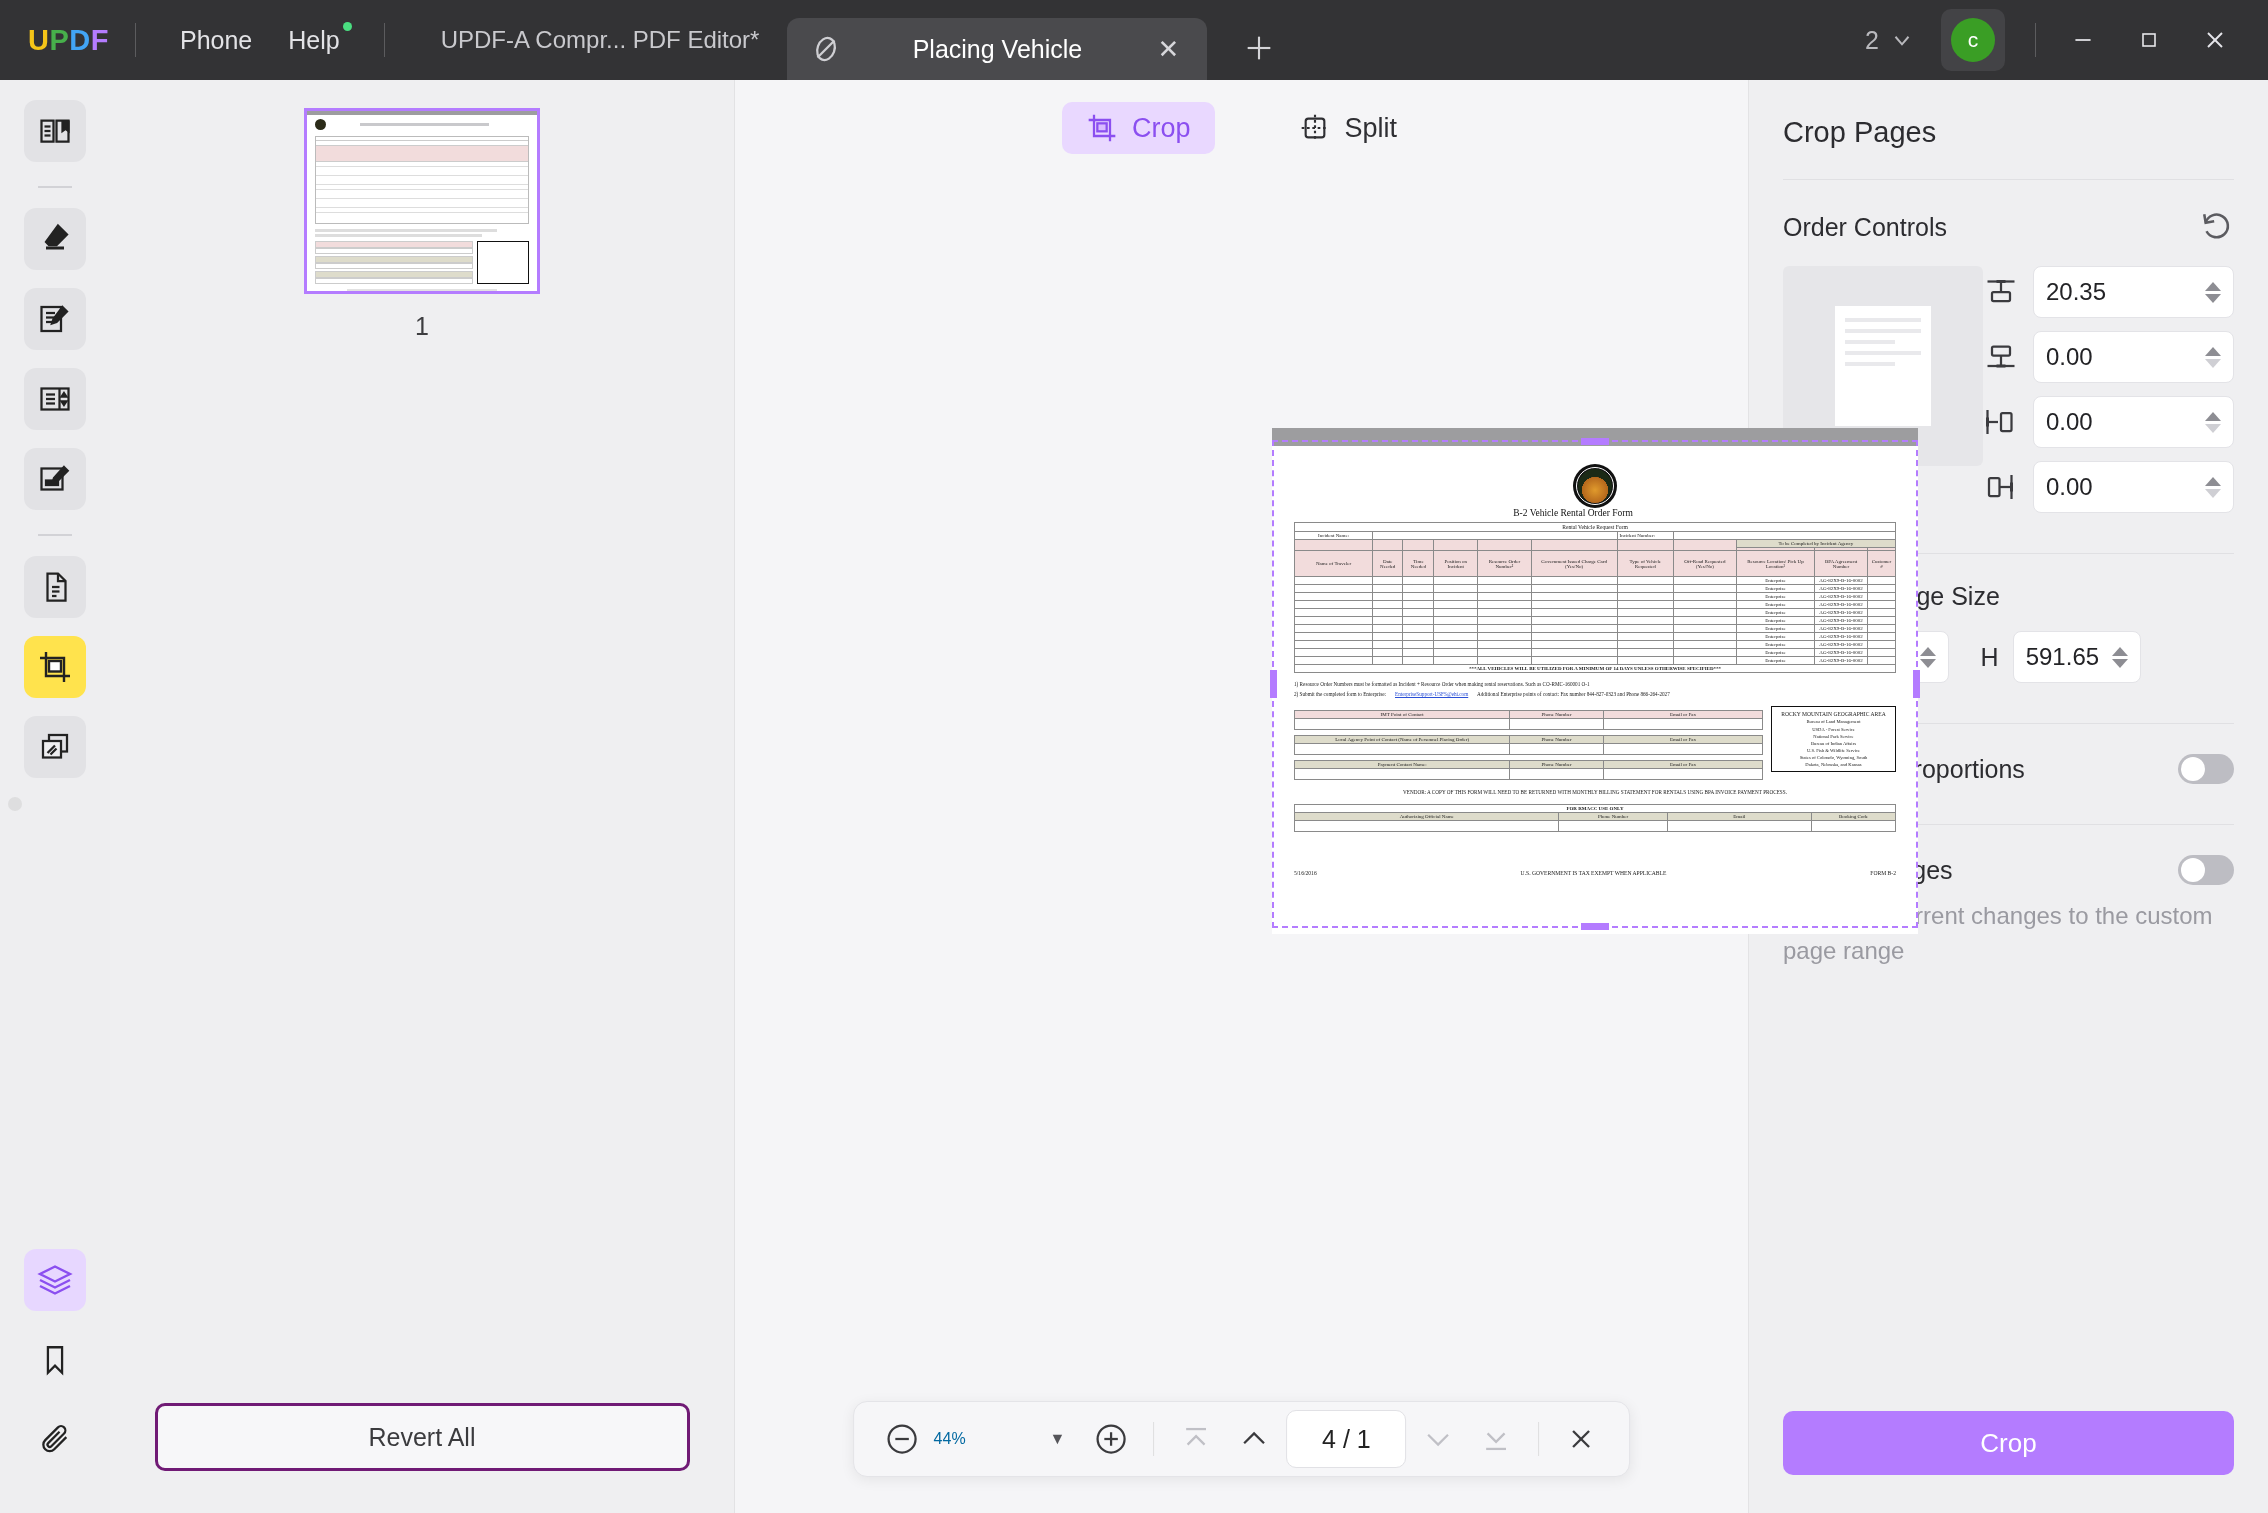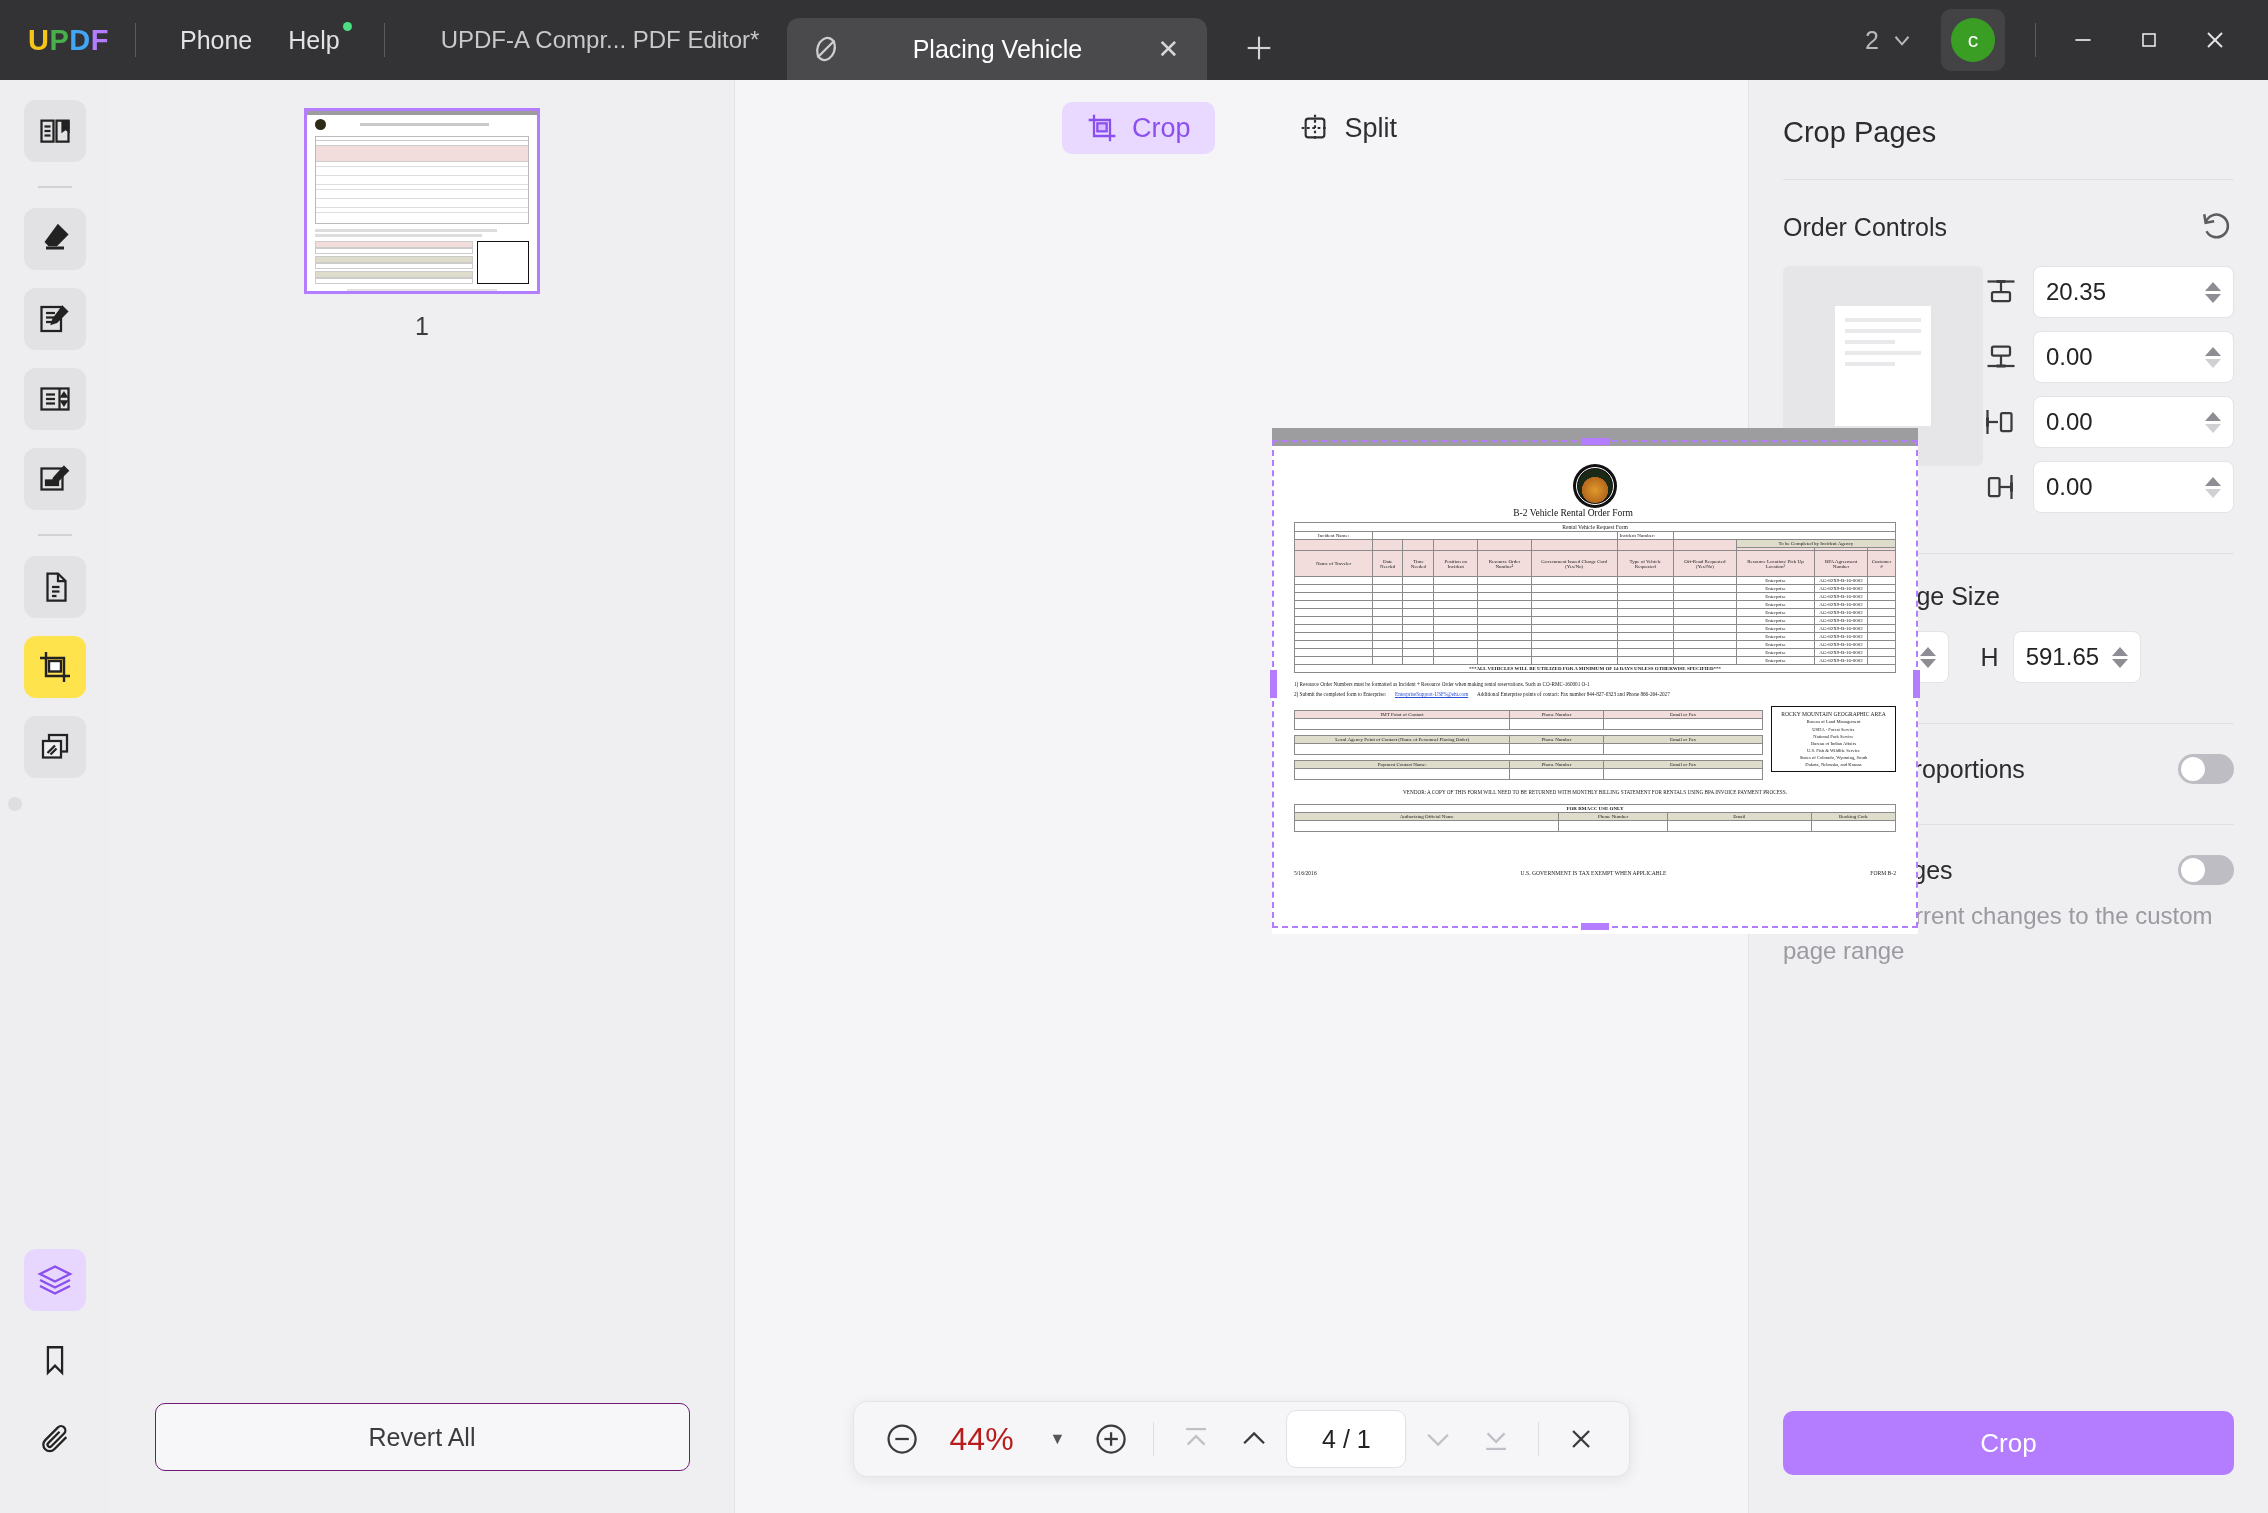--- a/index.html
+++ b/index.html
@@ -67,21 +67,21 @@
   .thumbpanel {
     width: 625px; flex: 0 0 625px; background: #efeff1; display: flex; flex-direction: column;
     align-items: center; padding-top: 28px; border-right: 1px solid #e2e2e4; position: relative;
   }
   .thumb {
     width: 236px; height: 186px; background: #fff; border: 3px solid #b47cff; overflow: hidden; position: relative;
   }
   .thumb-num { margin-top: 18px; font-size: 25px; color: #3d3d40; }
   .revert-wrap { margin-top: auto; width: 100%; display: flex; justify-content: center; padding-bottom: 42px; }
   .revert-btn {
-    width: 535px; height: 68px; background: #f7f7f9; border: 1px solid #701a75; border-radius: 10px;
+    width: 535px; height: 68px; background: #f7f7f9; border: 3px solid #701a75; border-radius: 10px;
     display: flex; align-items: center; justify-content: center; font-size: 25px; color: #3b3b3e;
   }
 
   
   .viewer { flex: 1; background: #f5f5f7; position: relative; display: flex; flex-direction: column; min-width: 0; }
   .croptools { height: 96px; display: flex; align-items: center; justify-content: center; gap: 60px; }
   .ct-btn { display: flex; align-items: center; gap: 14px; padding: 10px 24px; border-radius: 10px; font-size: 27px; color: #2f2f33; }
   .ct-btn.on { background: #e9d8ff; color: #8b4ff0; }
   .canvas-area { flex: 1; position: relative; }
 
@@ -129,21 +129,21 @@
 
   
   .zoombar {
     position: absolute; left: 50%; transform: translateX(-50%); bottom: 36px;
     height: 76px; background: #f6f6f8; border: 1px solid #e4e4e8; border-radius: 14px;
     display: flex; align-items: center; padding: 0 22px; gap: 6px;
     box-shadow: 0 3px 14px rgba(0,0,0,.07);
   }
   .zb-icon { width: 52px; height: 52px; display: flex; align-items: center; justify-content: center; color: #3a3a3d; }
   .zb-icon.dim { color: #c0c0c6; }
-  .zoomval { font-size: 32px; color: #b91c1c; min-width: 96px; text-align: center; }
+  .zoomval { font-size: 16px; color: #0369a1; min-width: 96px; }
   .zb-caret { font-size: 16px; color: #55555a; padding: 0 14px; }
   .zb-sep { width: 1px; height: 34px; background: #dededf; margin: 0 10px; }
   .pagebox {
     min-width: 120px; height: 58px; background: #fff; border: 1px solid #e1e1e5; border-radius: 10px;
     display: flex; align-items: center; justify-content: center; font-size: 25px; color: #222; padding: 0 16px;
   }
 
   
   .rightpanel {
     width: 520px; flex: 0 0 520px; background: #efeff1; border-left: 1px solid #e3e3e5;

